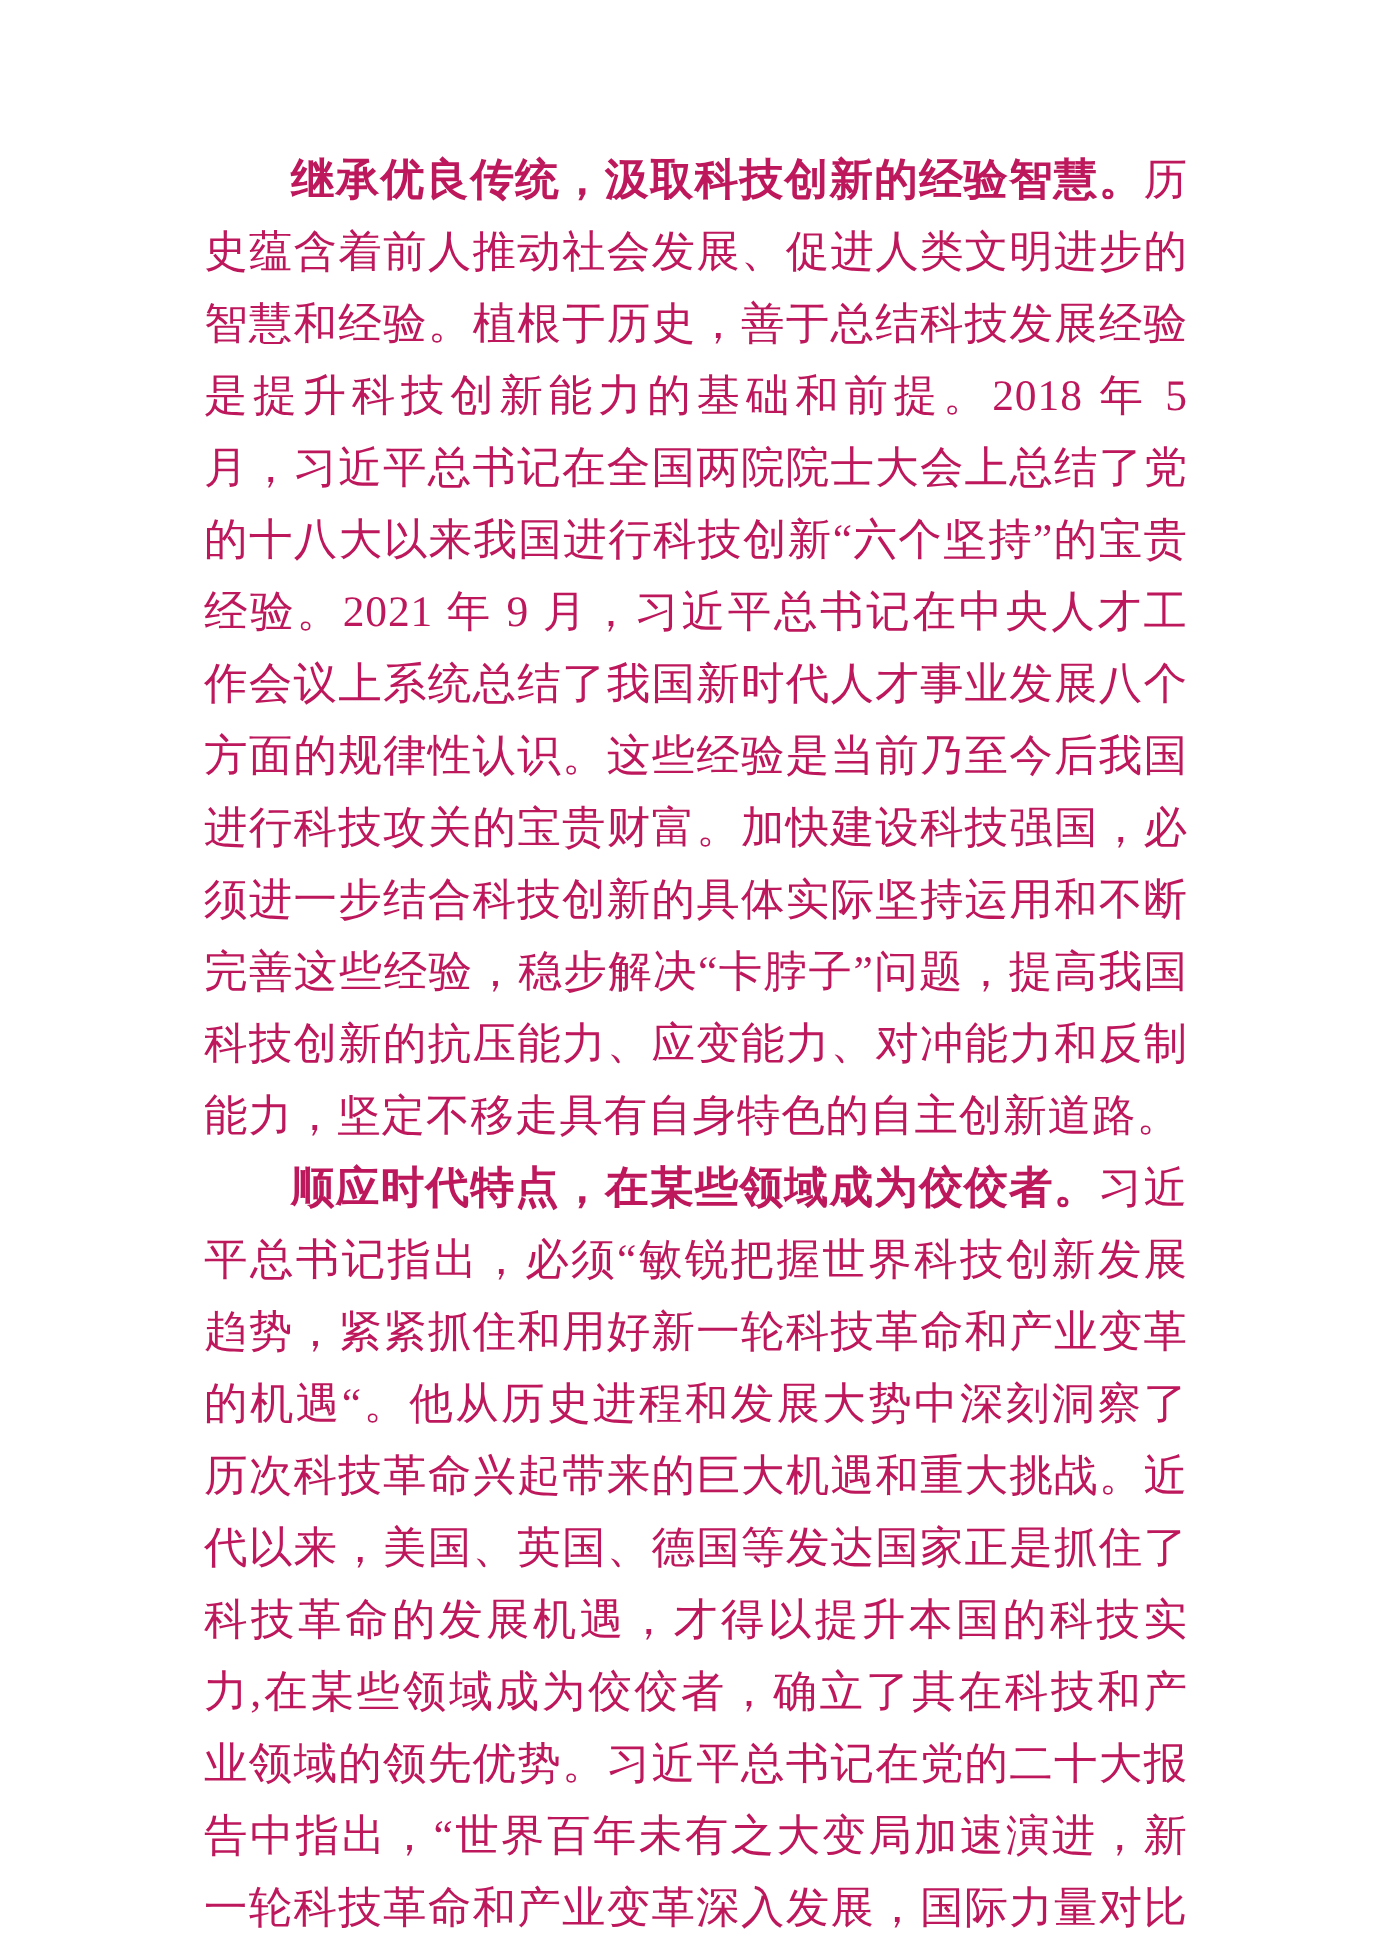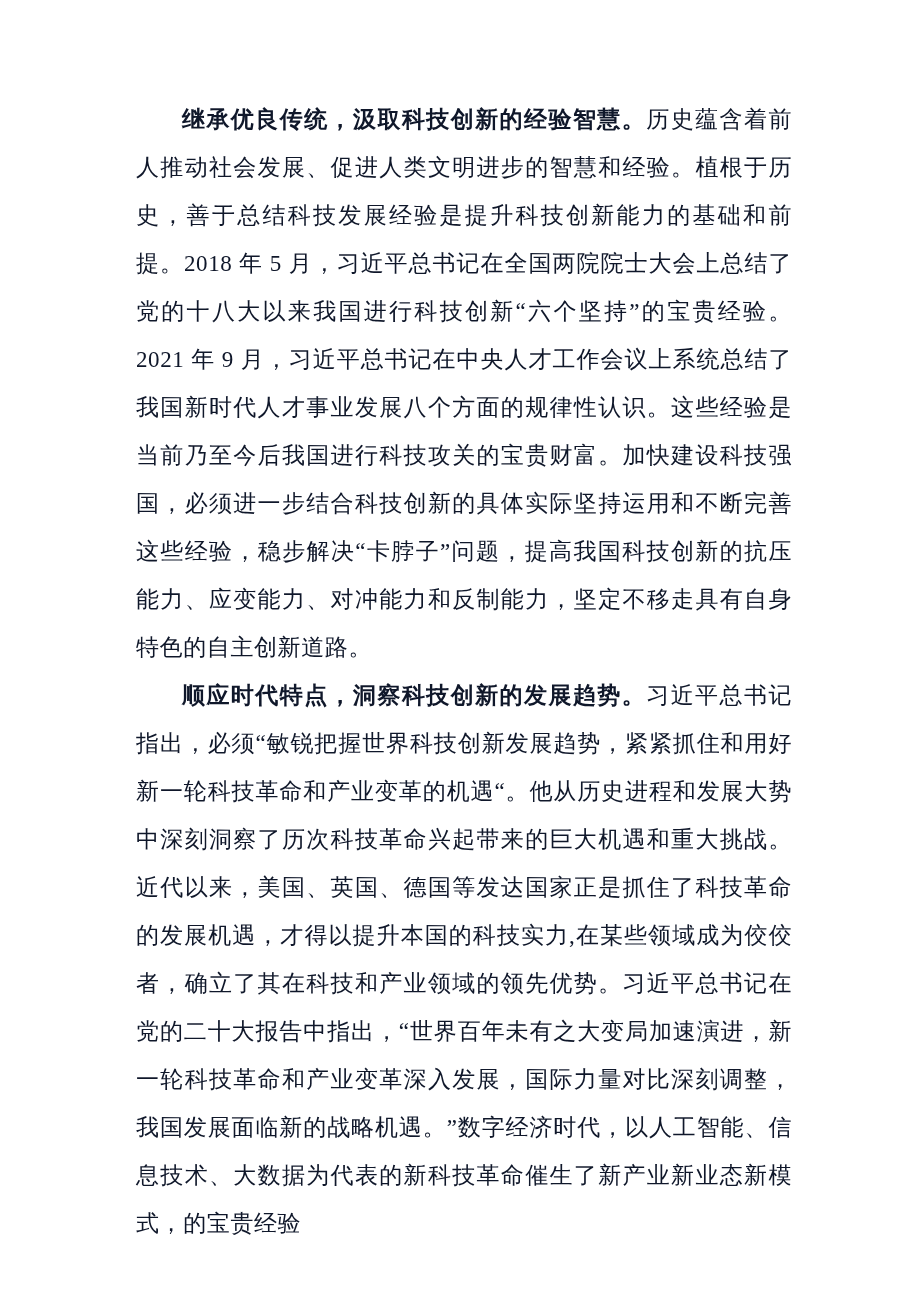--- a/index.html
+++ b/index.html
@@ -25,23 +25,23 @@
   .text-block {
     position: absolute;
     left: 136px;
     top: 96px;
     width: 656px;
   }
 
   .para {
     margin: 0;
     text-indent: 2em;
-    font-size: 23px;
+    font-size: 29px;
     line-height: 48px;
-    color: #0f172a;
+    color: #be185d;
     text-align: justify;
     text-justify: inter-character;
     letter-spacing: 0.6px;
     font-weight: 400;
     font-family: "Liberation Serif", "DejaVu Serif", serif;
     -webkit-font-smoothing: antialiased;
   }
 
   .para + .para {
     margin-top: 0;
@@ -53,16 +53,16 @@
   }
 </style>
 </head>
 <body style="color: rgb(26, 26, 26); background: rgb(255, 255, 255);">
 
 <div class="page">
   <div class="text-block">
 
     <p class="para"><span class="lead">继承优良传统，汲取科技创新的经验智慧。</span><span>历史蕴含着前人推动社会发展、促进人类文明进步的智慧和经验。植根于历史，善于总结科技发展经验是提升科技创新能力的基础和前提。2018 年 5 月，习近平总书记在全国两院院士大会上总结了党的十八大以来我国进行科技创新“六个坚持”的宝贵经验。2021 年 9 月，习近平总书记在中央人才工作会议上系统总结了我国新时代人才事业发展八个方面的规律性认识。这些经验是当前乃至今后我国进行科技攻关的宝贵财富。加快建设科技强国，必须进一步结合科技创新的具体实际坚持运用和不断完善这些经验，稳步解决“卡脖子”问题，提高我国科技创新的抗压能力、应变能力、对冲能力和反制能力，坚定不移走具有自身特色的自主创新道路。</span></p>
 
-    <p class="para"><span class="lead">顺应时代特点，洞察科技创新的发展趋势。</span><span>习近平总书记指出，必须“敏锐把握世界科技创新发展趋势，紧紧抓住和用好新一轮科技革命和产业变革的机遇“。他从历史进程和发展大势中深刻洞察了历次科技革命兴起带来的巨大机遇和重大挑战。近代以来，美国、英国、德国等发达国家正是抓住了科技革命的发展机遇，才得以提升本国的科技实力,在某些领域成为佼佼者，确立了其在科技和产业领域的领先优势。习近平总书记在党的二十大报告中指出，“世界百年未有之大变局加速演进，新一轮科技革命和产业变革深入发展，国际力量对比深刻调整，我国发展面临新的战略机遇。”数字经济时代，以人工智能、信息技术、大数据为代表的新科技革命催生了新产业新业态新模式，的宝贵经验</span></p>
+    <p class="para"><span class="lead">顺应时代特点，在某些领域成为佼佼者。</span><span>习近平总书记指出，必须“敏锐把握世界科技创新发展趋势，紧紧抓住和用好新一轮科技革命和产业变革的机遇“。他从历史进程和发展大势中深刻洞察了历次科技革命兴起带来的巨大机遇和重大挑战。近代以来，美国、英国、德国等发达国家正是抓住了科技革命的发展机遇，才得以提升本国的科技实力,在某些领域成为佼佼者，确立了其在科技和产业领域的领先优势。习近平总书记在党的二十大报告中指出，“世界百年未有之大变局加速演进，新一轮科技革命和产业变革深入发展，国际力量对比深刻调整，我国发展面临新的战略机遇。”数字经济时代，以人工智能、信息技术、大数据为代表的新科技革命催生了新产业新业态新模式，的宝贵经验</span></p>
 
   </div>
 </div>
 
 </body></html>

